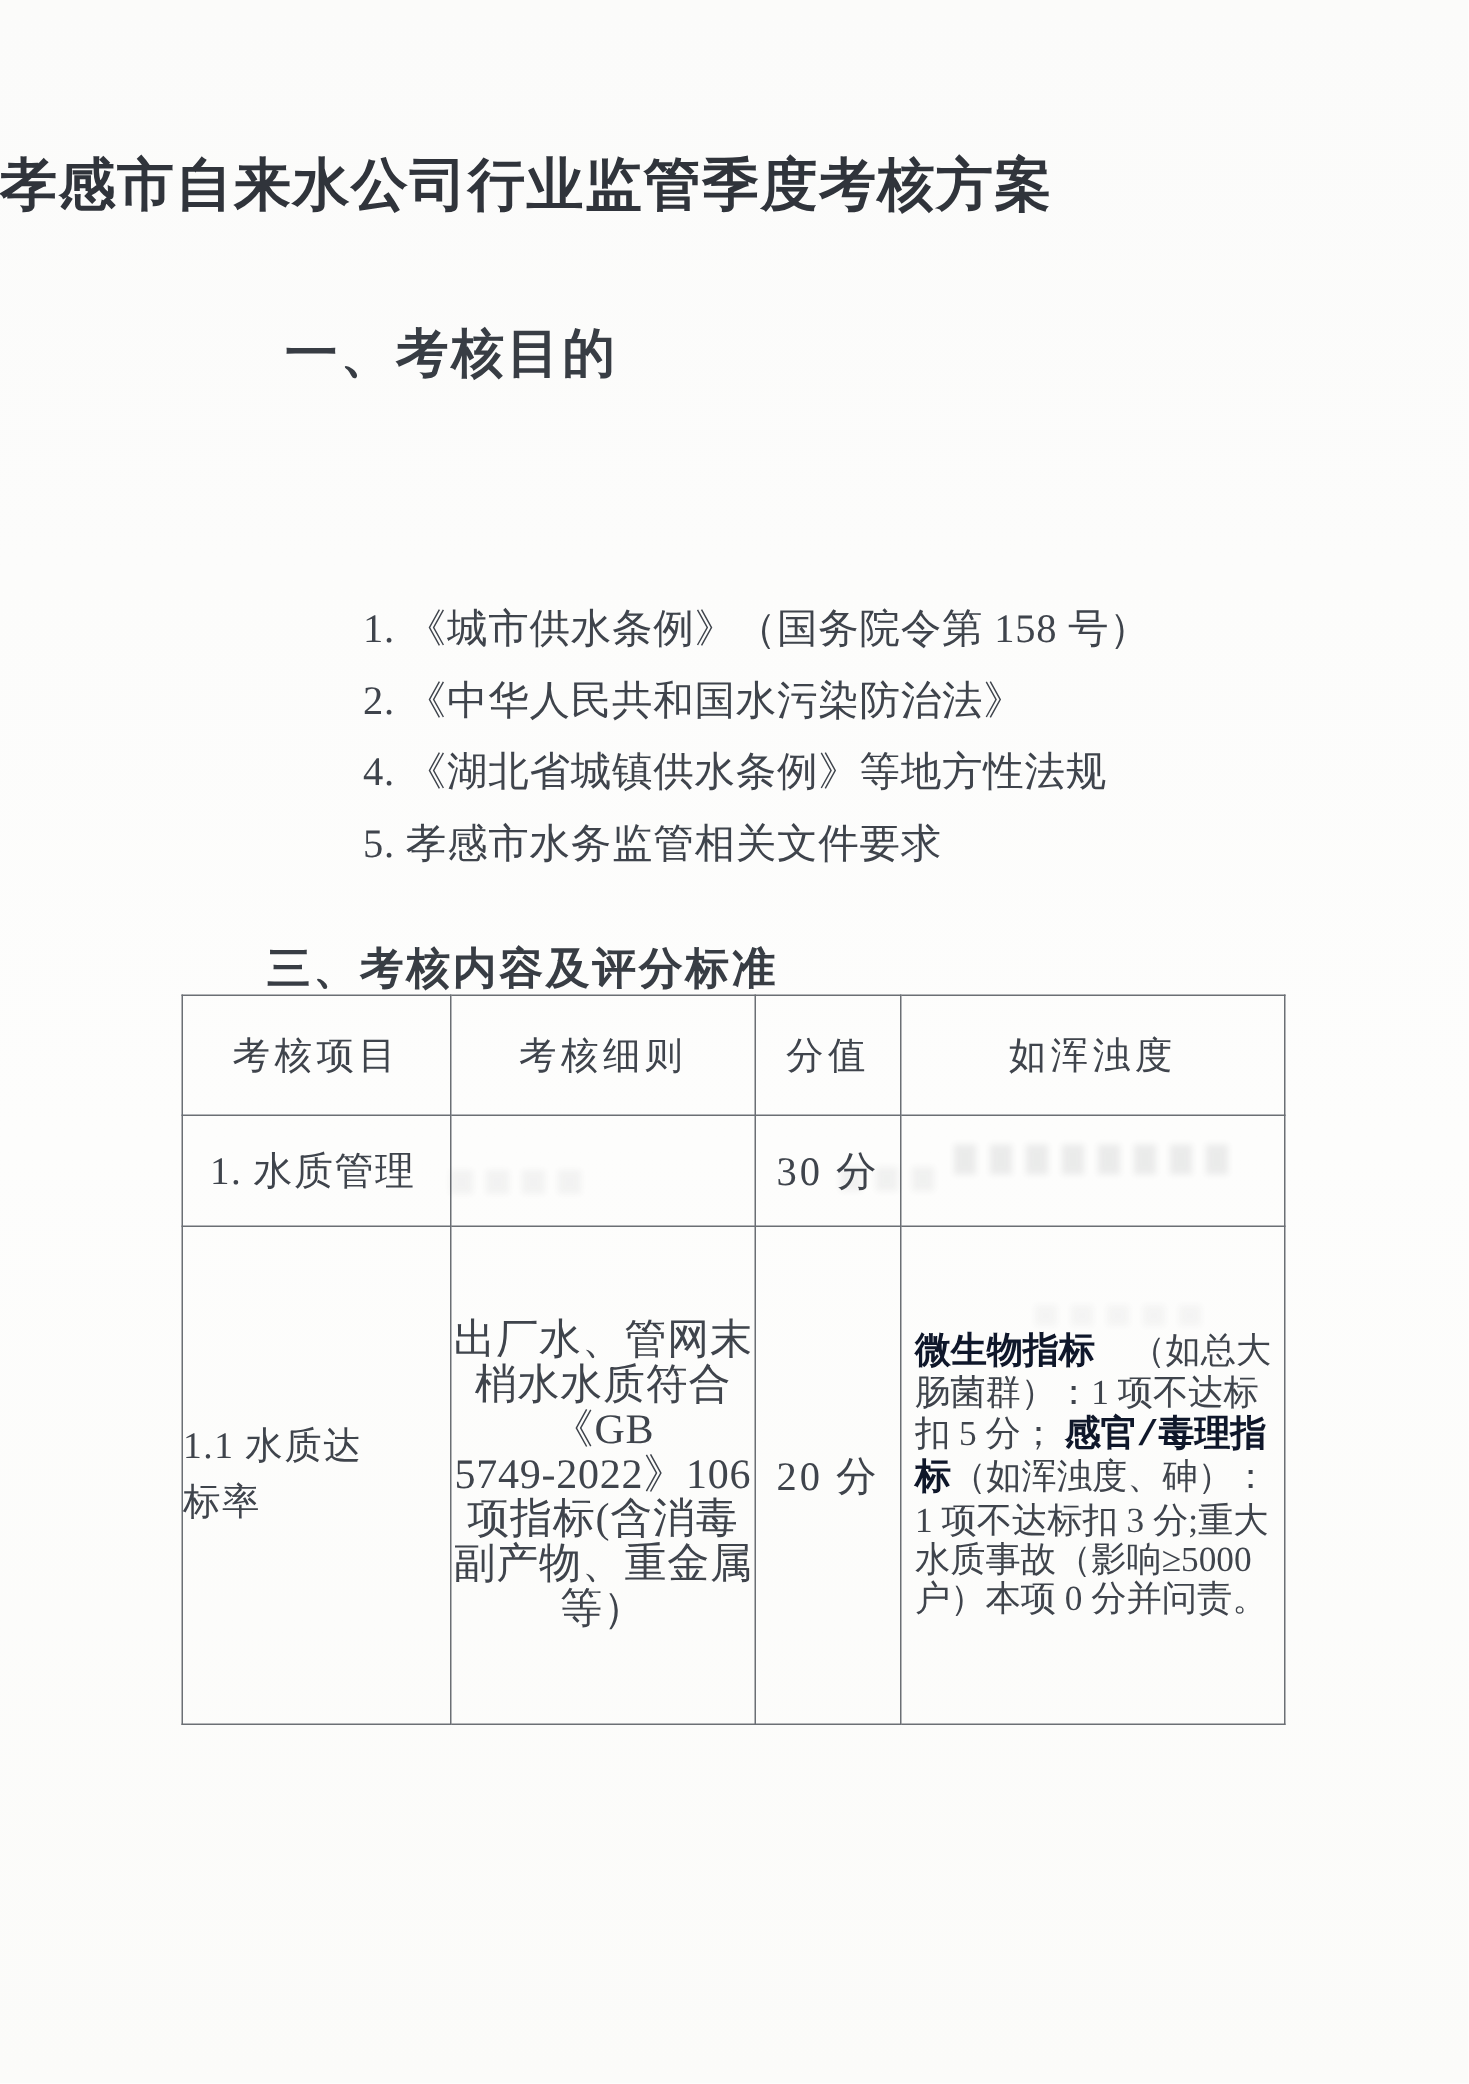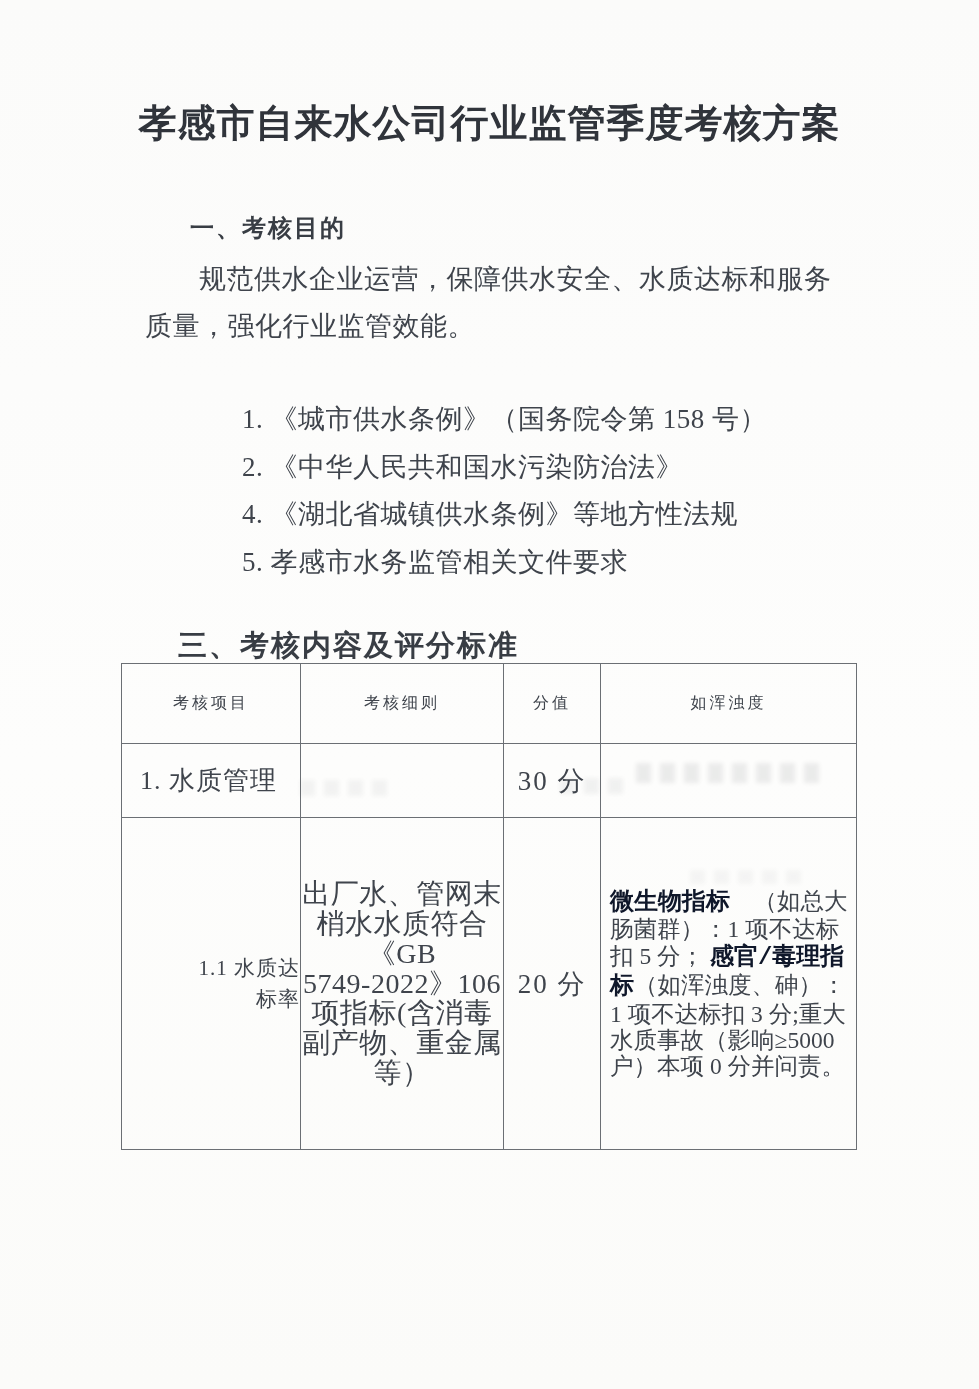--- a/index.html
+++ b/index.html
@@ -16,33 +16,32 @@
     background:linear-gradient(180deg,#fbfbfa 0%,#fdfdfc 55%,#fbfbf9 100%);
     font-family:var(--serif);
     color:var(--ink);
     position:relative;
     overflow:hidden;
   }
   .page{position:absolute;inset:0;}
 
   .doc-title{
     position:absolute;top:98px;left:0;width:100%;
-    text-align:center;
     font-family:Liberation Mono, monospace;
     font-weight:900;
     font-size:38px;
     letter-spacing:1px;
     color:var(--ink-dark);
   }
 
   .sec-heading{
     position:absolute;
     font-family:var(--sans);
     font-weight:700;
-    font-size:24px;
+    font-size:35px;
     letter-spacing:2px;
     color:#383d44;
   }
   .sec-heading.h-purpose{top:212px;left:190px;}
   .sec-heading.h-basis{top:352px;left:190px;}
   .sec-heading.h-content{top:626px;left:178px;font-size:29px;}
 
   .body-para{
     position:absolute;top:256px;left:145px;width:705px;
     font-size:27px;line-height:47px;letter-spacing:0.5px;
@@ -76,28 +75,28 @@
   table.assess th,table.assess td{
     border:1.6px solid var(--border);
     vertical-align:middle;
     font-weight:400;
     color:var(--ink);
   }
   table.assess tr.hdr{height:80px;}
   table.assess tr.r1{height:74px;}
   table.assess th{
     font-family:var(--serif);
-    font-size:16px;
+    font-size:25px;
     letter-spacing:3px;
     text-align:center;
   }
   td.item-cell{font-size:26px;padding-left:18px;letter-spacing:1px;}
   td.score-cell{font-size:27px;text-align:center;letter-spacing:2px;}
   td.item-cell-2{
-    font-size:21px;text-align:right;letter-spacing:1px;
+    font-size:25px;text-align:left;letter-spacing:1px;
     white-space:pre-line;line-height:1.45;
   }
   td.detail-cell{
     font-size:28px;text-align:center;
     white-space:pre-line;line-height:1.07;
     letter-spacing:0.5px;
   }
   td.standard-cell{
     font-size:23.5px;line-height:1.12;
     padding:6px 6px 6px 9px;
@@ -126,21 +125,20 @@
 </style>
 </head>
 <body>
 
 <div class="page">
 
   <h1 class="doc-title">孝感市自来水公司行业监管季度考核方案</h1>
 
   <div class="sec-heading h-purpose">一、考核目的</div>
 
-  <p class="body-para">规范供水企业运营，保障供水安全、水质达标和服务质量，强化行业监管效能。</p>
 
 
   <ul class="basis-list">
     <li>1. 《城市供水条例》（国务院令第 158 号）</li>
     <li>2. 《中华人民共和国水污染防治法》</li>
     <li>4. 《湖北省城镇供水条例》等地方性法规</li>
     <li>5. 孝感市水务监管相关文件要求</li>
   </ul>
 
   <div class="sec-heading h-content">三、考核内容及评分标准</div>

